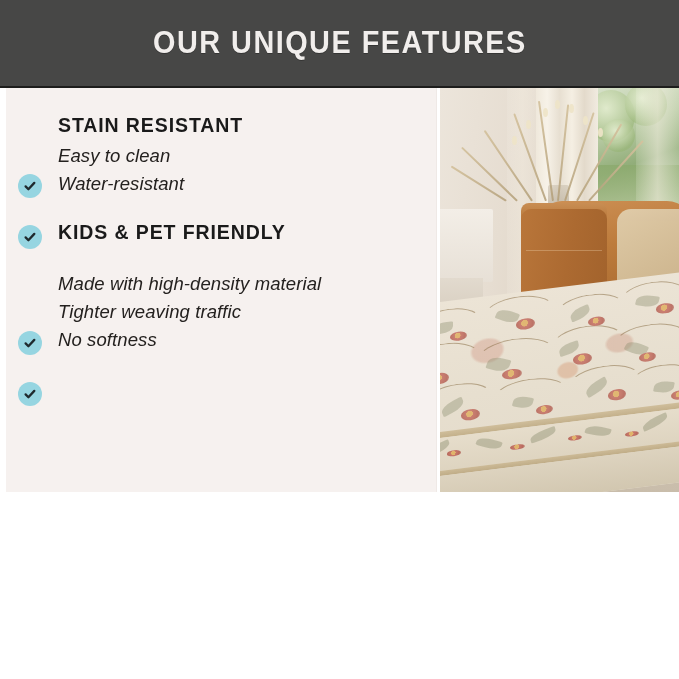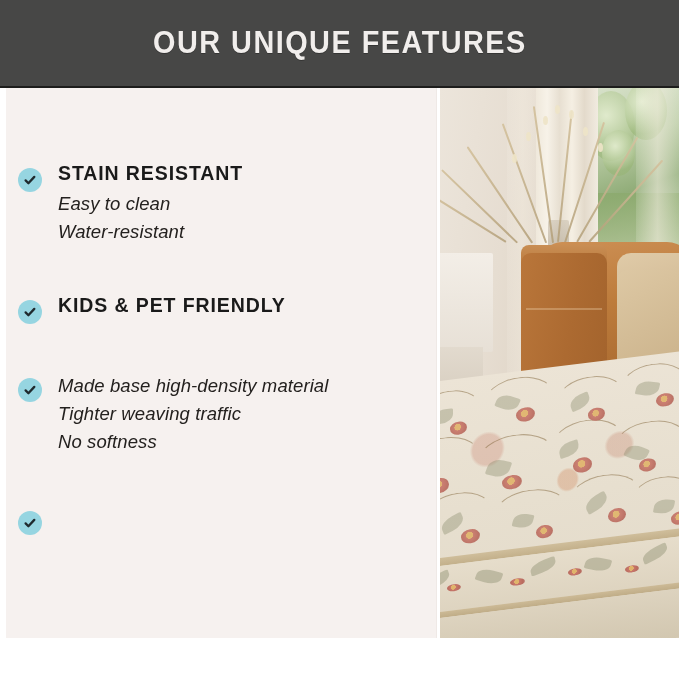--- a/index.html
+++ b/index.html
@@ -5,21 +5,21 @@
 <style>
   * { margin:0; padding:0; box-sizing:border-box; }
   html, body {
     width:679px; height:679px;
     overflow:hidden;
     background:#ffffff;
     font-family:"Liberation Sans", sans-serif;
   }
   #root {
     position:relative;
-    width:679px; height:638px;
+    width:679px; height:492px;
     background:#22c55e;
     display:flex;
     flex-direction:column;
   }
 
   
   .header {
     flex:0 0 88px;
     background:#474746;
     display:flex;
@@ -51,23 +51,22 @@
     flex:0 0 437px;
     background:#f6f1ef;
     border-left:6px solid #ffffff;
     border-right:1px solid #efe9e6;
     padding:26px 12px 10px 12px;
     position:relative;
     overflow:hidden;
   }
   .feature {
     display:flex;
-    align-items:flex-start;
+    align-items:flex-end;
     margin-bottom:21px;
-    margin-top:48px;
   }
   .feature:last-child { margin-bottom:0; }
 
   .check-wrap {
     flex:0 0 30px;
     padding-top:6px;
   }
   .check-circle {
     width:24px; height:24px;
     border-radius:50%;
@@ -323,21 +322,21 @@
       <div class="feature">
         <div class="check-wrap">
           <div class="check-circle">
             <svg width="14" height="14" viewBox="0 0 14 14" aria-hidden="true">
               <path d="M2.6 7.4 L5.4 10.2 L11.3 3.9" fill="none" stroke="#1F2A2E" stroke-width="2.3" stroke-linecap="round" stroke-linejoin="round"></path>
             </svg>
           </div>
         </div>
         <div class="feature-body">
           <ul class="feature-lines">
-            <li>Made base high-density material</li>
+            <li>Made with high-density material</li>
             <li>Tighter weaving traffic</li>
             <li>No softness</li>
           </ul>
         </div>
       </div>
 
       <div class="feature">
         <div class="check-wrap">
           <div class="check-circle">
             <svg width="14" height="14" viewBox="0 0 14 14" aria-hidden="true">

